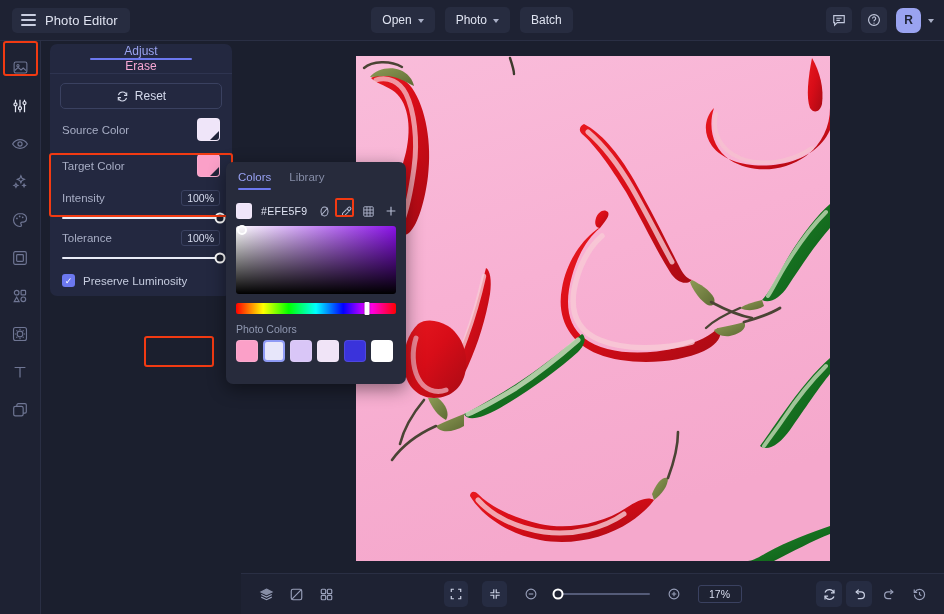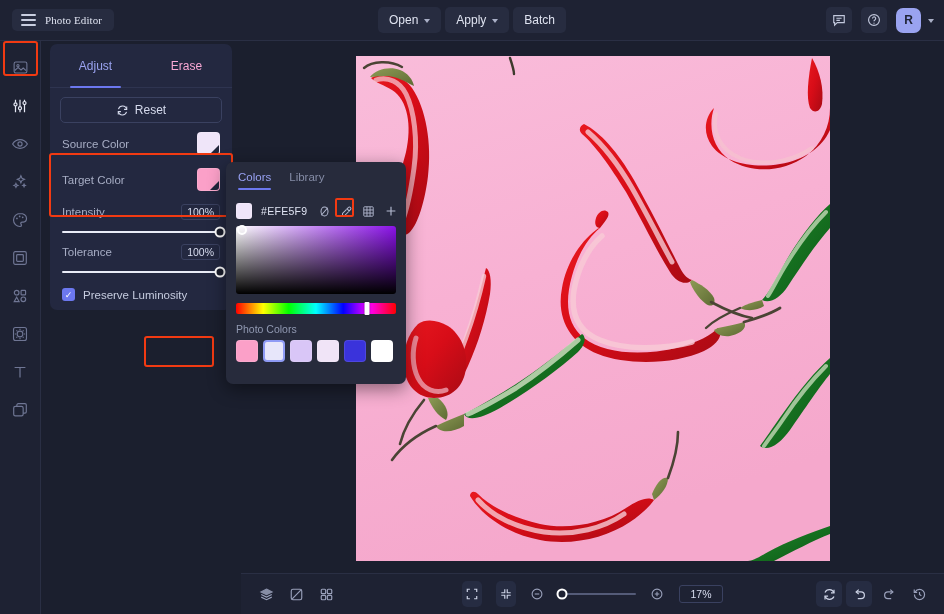--- a/index.html
+++ b/index.html
@@ -25,25 +25,25 @@
     background: #272c40; border-radius: 5px;
   }
   .hamburger { width: 15px; height: 12px; position: relative; }
   .hamburger i {
     position: absolute; left: 0; width: 15px; height: 1.6px;
     background: #c9cee0; border-radius: 1px;
   }
   .hamburger i:nth-child(1) { top: 0; }
   .hamburger i:nth-child(2) { top: 5.2px; }
   .hamburger i:nth-child(3) { top: 10.4px; }
-  .brand-title { font-size: 11px; color: #dfe3f0; letter-spacing: .1px; font-family: Liberation Serif, serif; }
+  .brand-title { font-size: 13px; color: #dfe3f0; letter-spacing: .1px; }
 
   .top-center {
     position: absolute; left: 0; right: 0; margin: 0 auto;
-    display: flex; gap: 4px; justify-content: center; width: 300px; align-items: flex-end;
+    display: flex; gap: 10px; justify-content: center; width: 300px; align-items: flex-end;
   }
   .tbtn {
     display: flex; align-items: center; gap: 6px;
     height: 26px; padding: 0 11px;
     background: #272c40; border-radius: 5px;
     font-size: 12px; color: #dfe3f0; cursor: pointer;
     border: none;
   }
   .caret {
     width: 0; height: 0; border-left: 3.6px solid transparent;
@@ -101,21 +101,21 @@
   }
   .panel-title { font-size: 13.5px; font-weight: bold; color: #eef0f8; flex: 1; letter-spacing: .1px; }
   .head-icon { color: #9aa1bb; cursor: pointer; display: flex; align-items: center; }
 
   .card {
     margin: 3px 9px 0 9px;
     background: #232840; border-radius: 7px;
     padding: 0 0 9px 0;
   }
   .tabs {
-    display: flex; border-bottom: 1px solid #2e3450; height: 44px;
+    display: flex; border-bottom: 1px solid #2e3450; height: 30px; flex-direction: column;
   }
   .tab {
     flex: 1; display: flex; align-items: center; justify-content: center;
     font-size: 12px; color: #f9a8d4; cursor: pointer; position: relative;
   }
   .tab.active { color: #9aa3f0; }
   .tab.active::after {
     content: ""; position: absolute; bottom: -1px; left: 22%; right: 22%;
     height: 2px; background: #6c78ef; border-radius: 2px;
   }
@@ -212,21 +212,21 @@
 
   
   .bottombar {
     position: absolute; left: 241px; top: 573px; width: 703px; height: 41px;
     background: #1e2233; border-top: 1px solid #2a2f44;
     display: flex; align-items: center;
   }
   .bb-left { display: flex; gap: 4px; margin-left: 12px; }
   .bb-center {
     position: absolute; left: 0; right: 0; margin: 8px auto;
-    width: 261px; display: flex; align-items: center; gap: 14px;
+    width: 298px; display: flex; align-items: center; gap: 14px;
     justify-content: center;
   }
   .bb-right { position: absolute; right: 12px; display: flex; gap: 4px; }
   .bbtn {
     width: 26px; height: 26px; border-radius: 5px;
     display: flex; align-items: center; justify-content: center;
     color: #9aa1bb; cursor: pointer;
   }
   .bbtn.boxed { background: #262c42; color: #cdd3e6; }
   .zoom-track {
@@ -325,21 +325,21 @@
         </span>
       <span class="brand-title">Photo Editor</span>
     </div>
 
     <div class="top-center">
       <button class="tbtn">
         <span>Open</span>
         <span class="caret"></span>
       </button>
       <button class="tbtn">
-        <span>Apply</span>
+        <span>Photo</span>
         <span class="caret"></span>
       </button>
       <button class="tbtn">
         <span>Batch</span>
       </button>
     </div>
 
     <div class="top-right">
       <div class="icon-btn">
         <svg width="14" height="14" viewBox="0 0 16 16" fill="none" stroke="currentColor" stroke-width="1.3">

